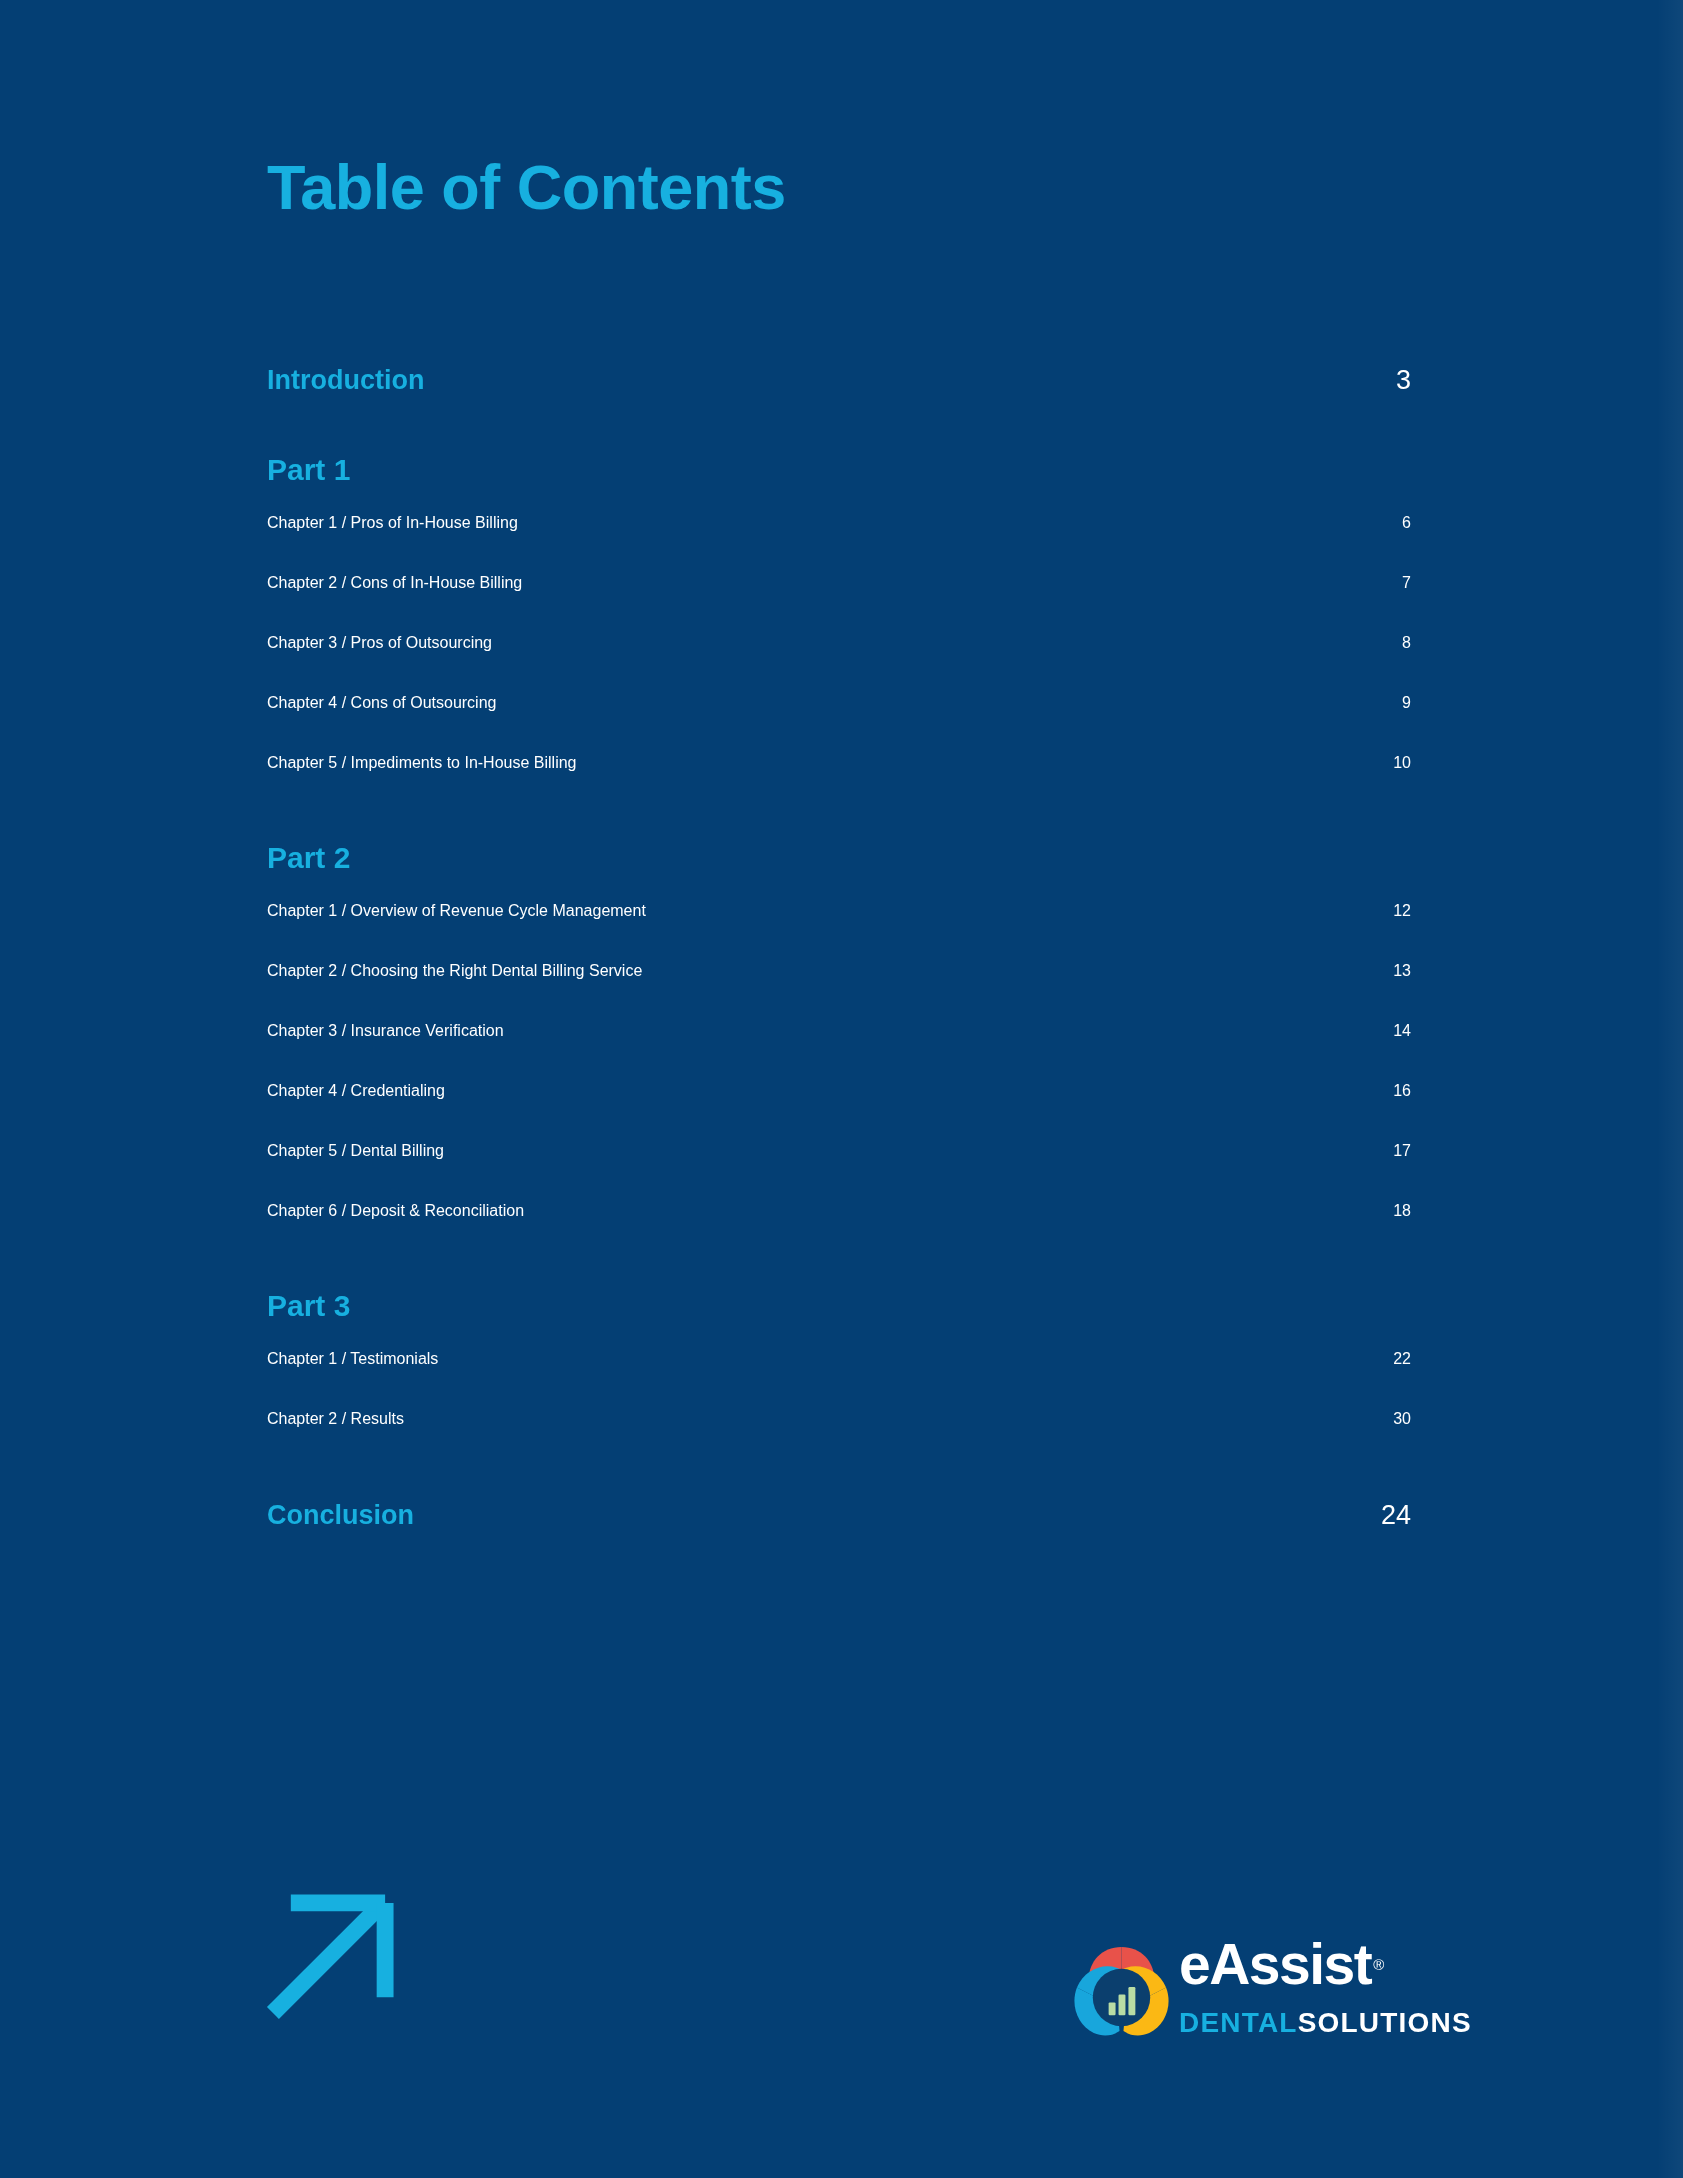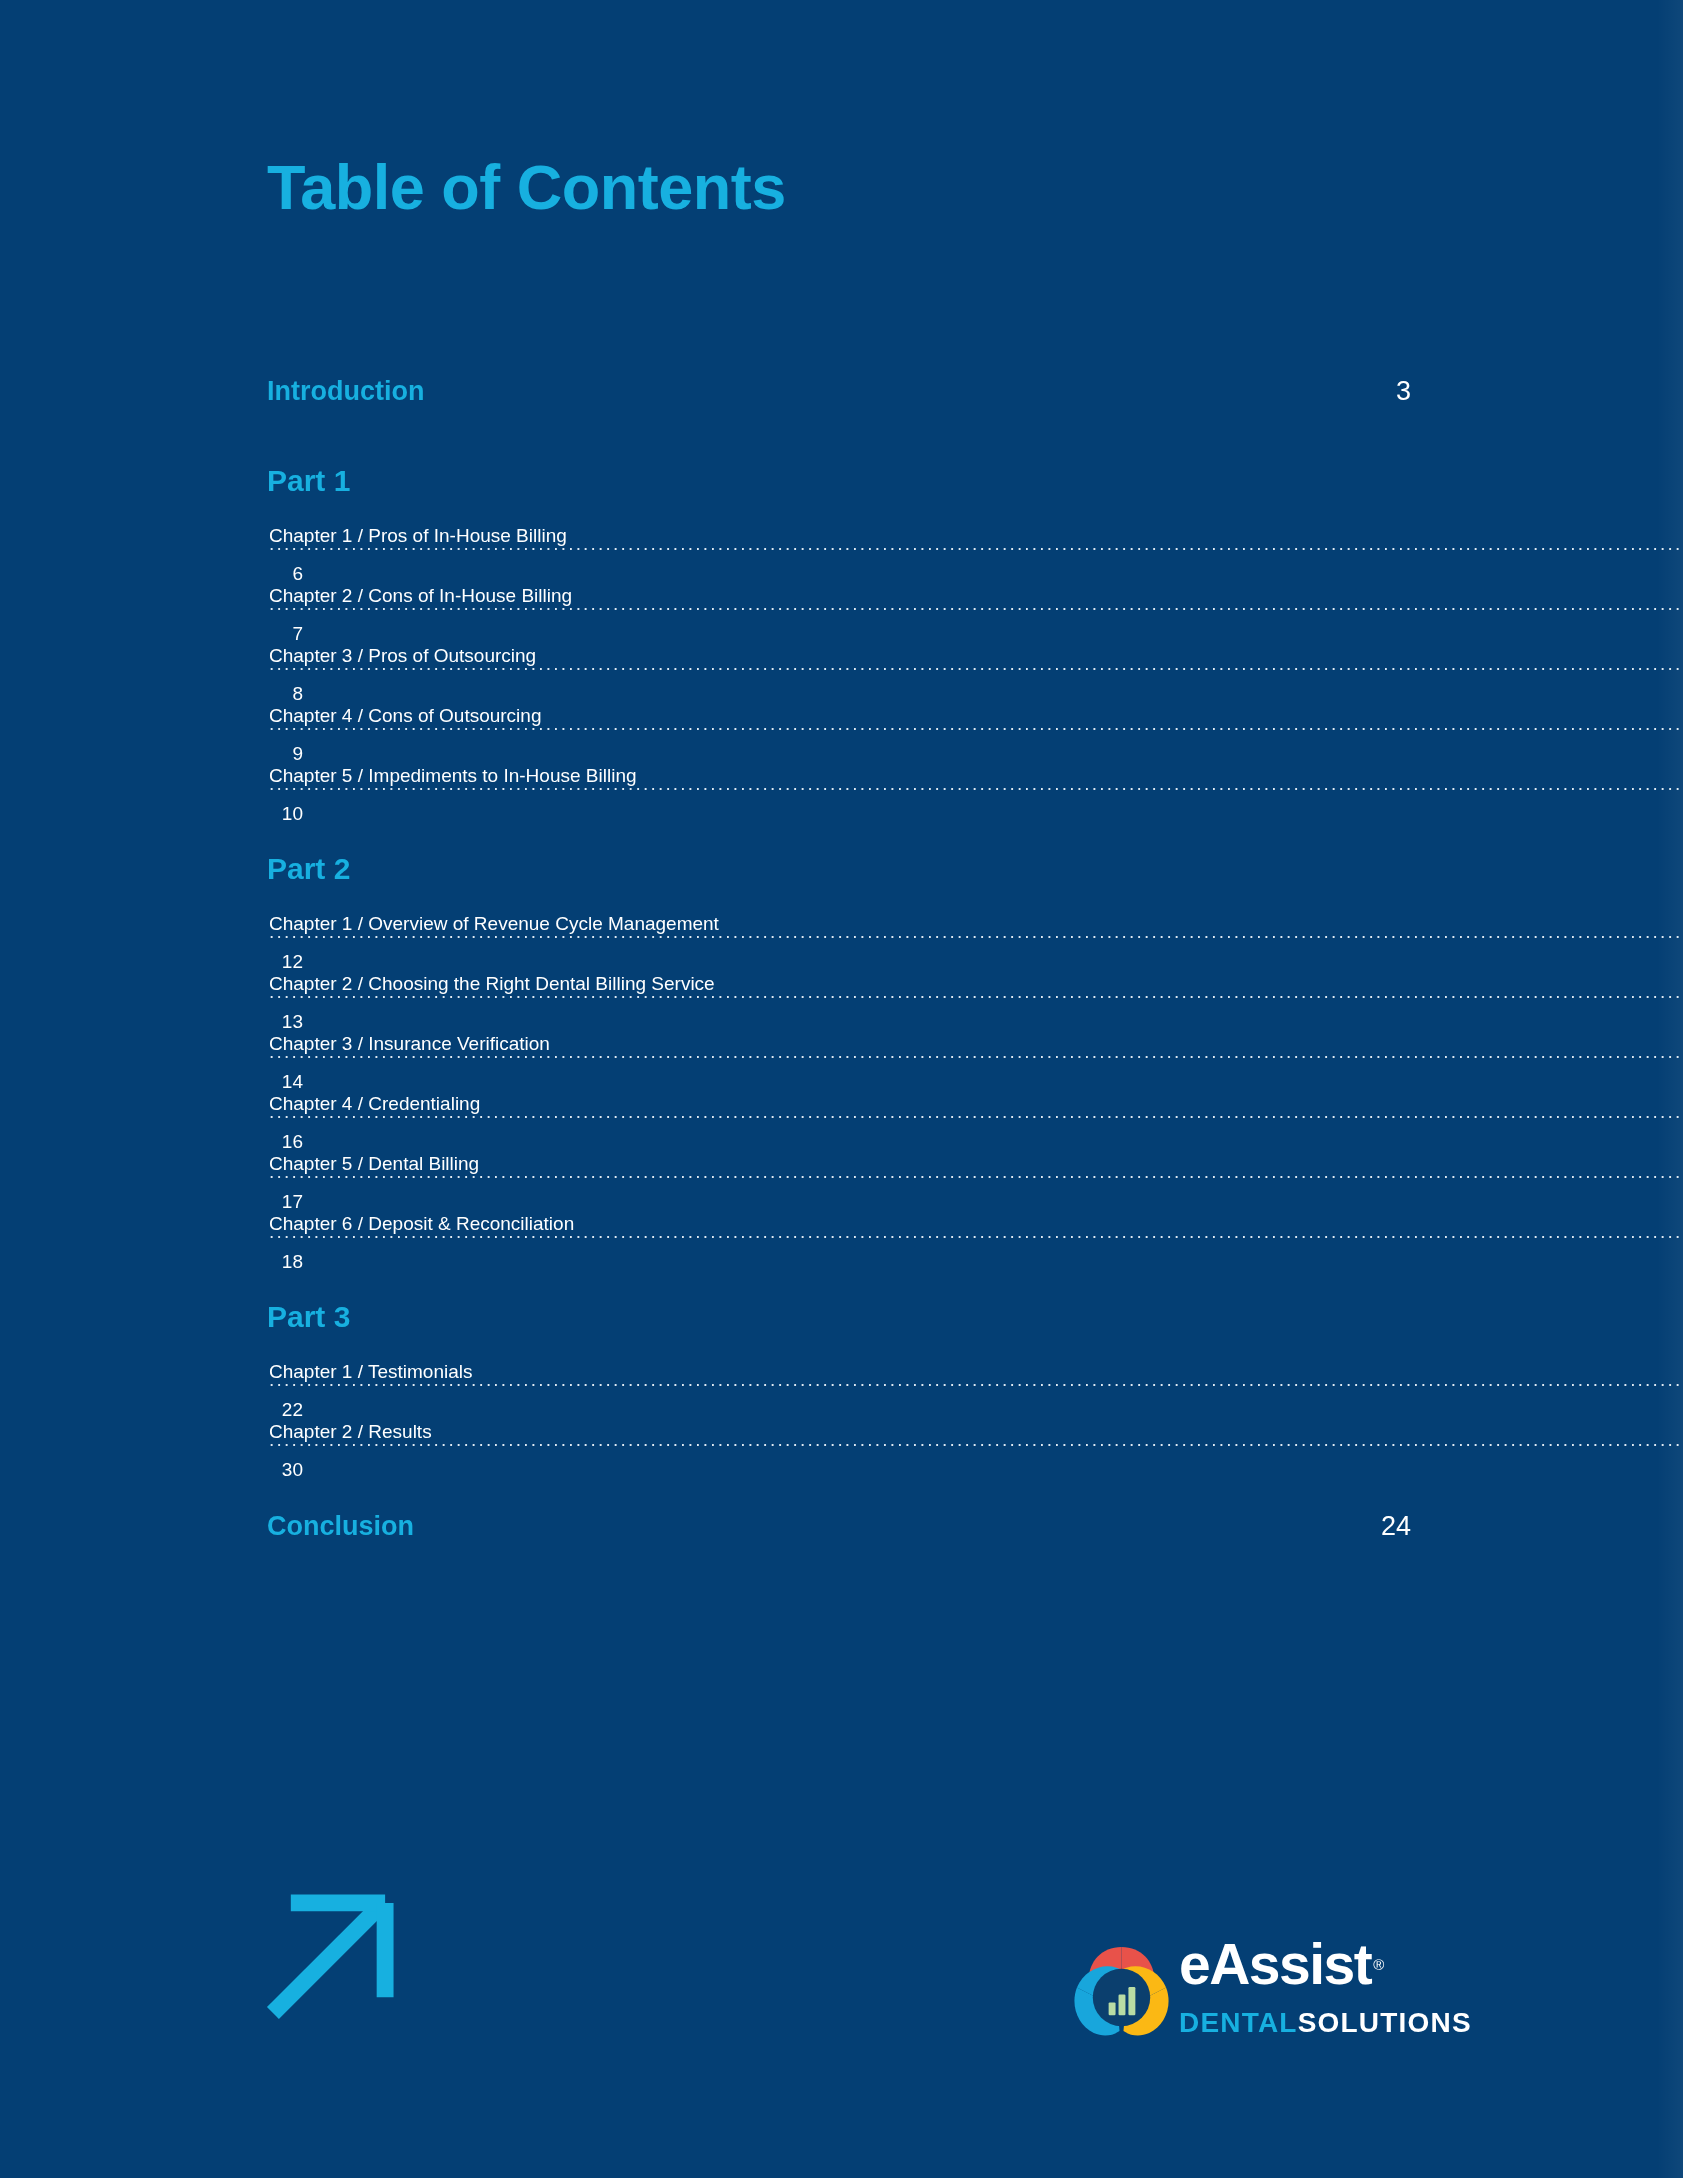--- a/index.html
+++ b/index.html
@@ -33,21 +33,21 @@
     color: #17b0e0;
     letter-spacing: -0.5px;
     line-height: 1;
     white-space: nowrap;
   }
 
   
   .toc {
     position: absolute;
     left: 267px;
-    top: 376px;
+    top: 365px;
     width: 1144px;
   }
 
   .toc-row {
     display: flex;
     align-items: baseline;
     width: 100%;
     white-space: nowrap;
   }
 
@@ -90,24 +90,23 @@
     height: 61px;
     font-size: 30px;
     font-weight: bold;
     color: #17b0e0;
     white-space: nowrap;
   }
 
   
   .row-chapter {
     height: 60px;
-    font-size: 19px;
+    font-size: 16px;
     font-weight: normal;
     color: #ffffff;
-    flex-direction: column;
   }
   .row-chapter .toc-dots::after { color: #dfe9f2; }
   .row-chapter .toc-page { color: #ffffff; }
 
   .spacer-part-top { height: 27px; }
   .spacer-conclusion { height: 30px; }
 
   
   .arrow-mark {
     position: absolute;

